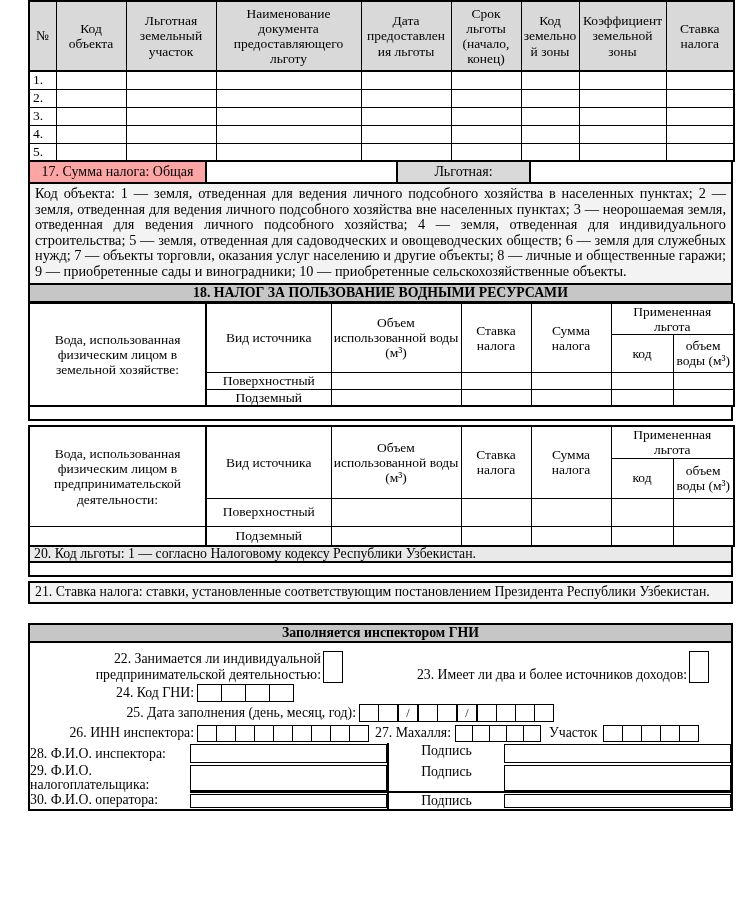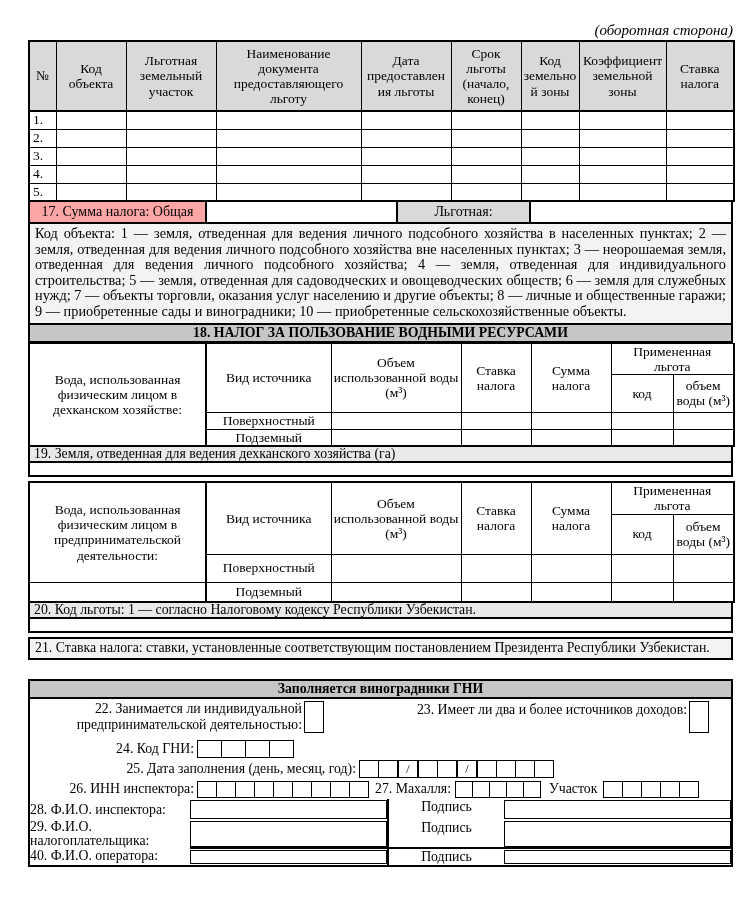--- a/index.html
+++ b/index.html
@@ -73,21 +73,21 @@
     width:705px; border:2px solid #000; background:#f3f3f3; margin-top:4px;
     font-size:13.8px; line-height:16px; text-align:justify; padding:1px 5px 2px 5px;
   }
 
   
   .inspector { width:705px; border:2px solid #000; margin-top:19px; background:#fff; }
   .insp-title {
     background:#c6c6c6; border-bottom:2px solid #000; font-weight:bold;
     text-align:center; font-size:13.8px; height:18px; line-height:16px;
   }
-  .insp-q { display:flex; align-items:flex-start; height:40px; font-size:13.8px; padding-top:2px; }
+  .insp-q { display:flex; align-items:flex-end; height:40px; font-size:13.8px; padding-top:2px;margin-left:19px; }
   .q22-label { width:272px; text-align:right; line-height:16px; }
   .q23-label { flex:1; text-align:right; line-height:16px; padding-top:1px; }
   .checkbox { width:20px; height:32px; border:1px solid #000; margin-left:2px; flex:none; background:#fff; }
   .checkbox.right { margin-right:22px; }
 
   .insp-row { display:flex; align-items:center; font-size:13.8px; }
   .insp-row .rlabel { text-align:right; padding-right:3px; line-height:14px; }
   .boxgroup { display:flex; align-items:center; }
   .cellbox {
     width:20px; height:18px; border:1px solid #000; margin-left:-1px; background:#fff;
@@ -109,21 +109,20 @@
   .fio-input { border:1px solid #000; background:#fff; width:100%; height:calc(100% - 2px); margin-top:1px; }
   .fr28 { height:21px; } .fr29 { height:27px; } .fr30 { height:18px; }
   .fr30 > div { border-top:2px solid #000; }
   .fr30 > .nf { border-top:none; }
 </style>
 </head>
 <body>
 
 <div class="page">
 
-  <div class="side-note">(оборотная сторона)</div>
 
   <table class="grid">
     <colgroup>
       <col style="width:27px">
         <col style="width:70px">
         <col style="width:90px">
         <col style="width:145px">
       <col style="width:90px">
         <col style="width:70px">
         <col style="width:58px">
@@ -216,21 +215,21 @@
       <col style="width:177px">
         <col style="width:125px">
         <col style="width:130px">
         <col style="width:70px">
       <col style="width:80px">
         <col style="width:62px">
         <col style="width:61px">
     </colgroup>
     <tbody>
         <tr class="wh1">
-      <td class="wlabel" rowspan="4">Вода, использованная физическим лицом в дехканском хозяйстве:</td>
+      <td class="wlabel" rowspan="4">Вода, использованная физическим лицом в земельной хозяйстве:</td>
       <td rowspan="2">Вид источника</td>
       <td rowspan="2">Объем использованной воды (м³)</td>
       <td rowspan="2">Ставка налога</td>
       <td rowspan="2">Сумма налога</td>
       <td colspan="2">Примененная льгота</td>
     </tr>
     <tr class="wh2t1">
       <td>код</td>
       <td>объем воды (м³)</td>
     </tr>
@@ -246,21 +245,20 @@
       <td>Подземный</td>
       <td></td>
           <td></td>
           <td></td>
           <td></td>
           <td></td>
     </tr>
   </tbody>
     </table>
 
-  <div class="lightrow">19. Земля, отведенная для ведения дехканского хозяйства (га)</div>
   <div class="blankrow"></div>
 
   <table class="water" style="margin-top:4px">
     <colgroup>
       <col style="width:177px">
         <col style="width:125px">
         <col style="width:130px">
         <col style="width:70px">
       <col style="width:80px">
         <col style="width:62px">
@@ -298,21 +296,21 @@
     </tr>
   </tbody>
     </table>
 
   <div class="lightrow">20. Код льготы: 1 — согласно Налоговому кодексу Республики Узбекистан.</div>
   <div class="blankrow"></div>
 
   <div class="note21">21. Ставка налога: ставки, установленные соответствующим постановлением Президента Республики Узбекистан.</div>
 
   <div class="inspector">
-    <div class="insp-title">Заполняется виноградники ГНИ</div>
+    <div class="insp-title">Заполняется инспектором ГНИ</div>
 
     <div class="insp-q">
       <div class="q22-label">22. Занимается ли индивидуальной предпринимательской деятельностью:</div>
       <div class="checkbox"></div>
       <div class="q23-label">23. Имеет ли два и более источников доходов:</div>
       <div class="checkbox right"></div>
     </div>
 
     <div class="insp-row row24">
       <div class="rlabel">24. Код ГНИ:</div>
@@ -395,21 +393,21 @@
       <div class="fio-cell nf">
           <div class="fio-input"></div>
         </div>
       <div class="sign-cell nf">Подпись</div>
       <div class="fio-cell nf">
           <div class="fio-input"></div>
         </div>
     </div>
 
     <div class="fio-grid fr30">
-      <div class="rlabel nf">40. Ф.И.О. оператора:</div>
+      <div class="rlabel nf">30. Ф.И.О. оператора:</div>
       <div class="fio-cell">
           <div class="fio-input"></div>
         </div>
       <div class="sign-cell">Подпись</div>
       <div class="fio-cell">
           <div class="fio-input"></div>
         </div>
     </div>
   </div>
 

